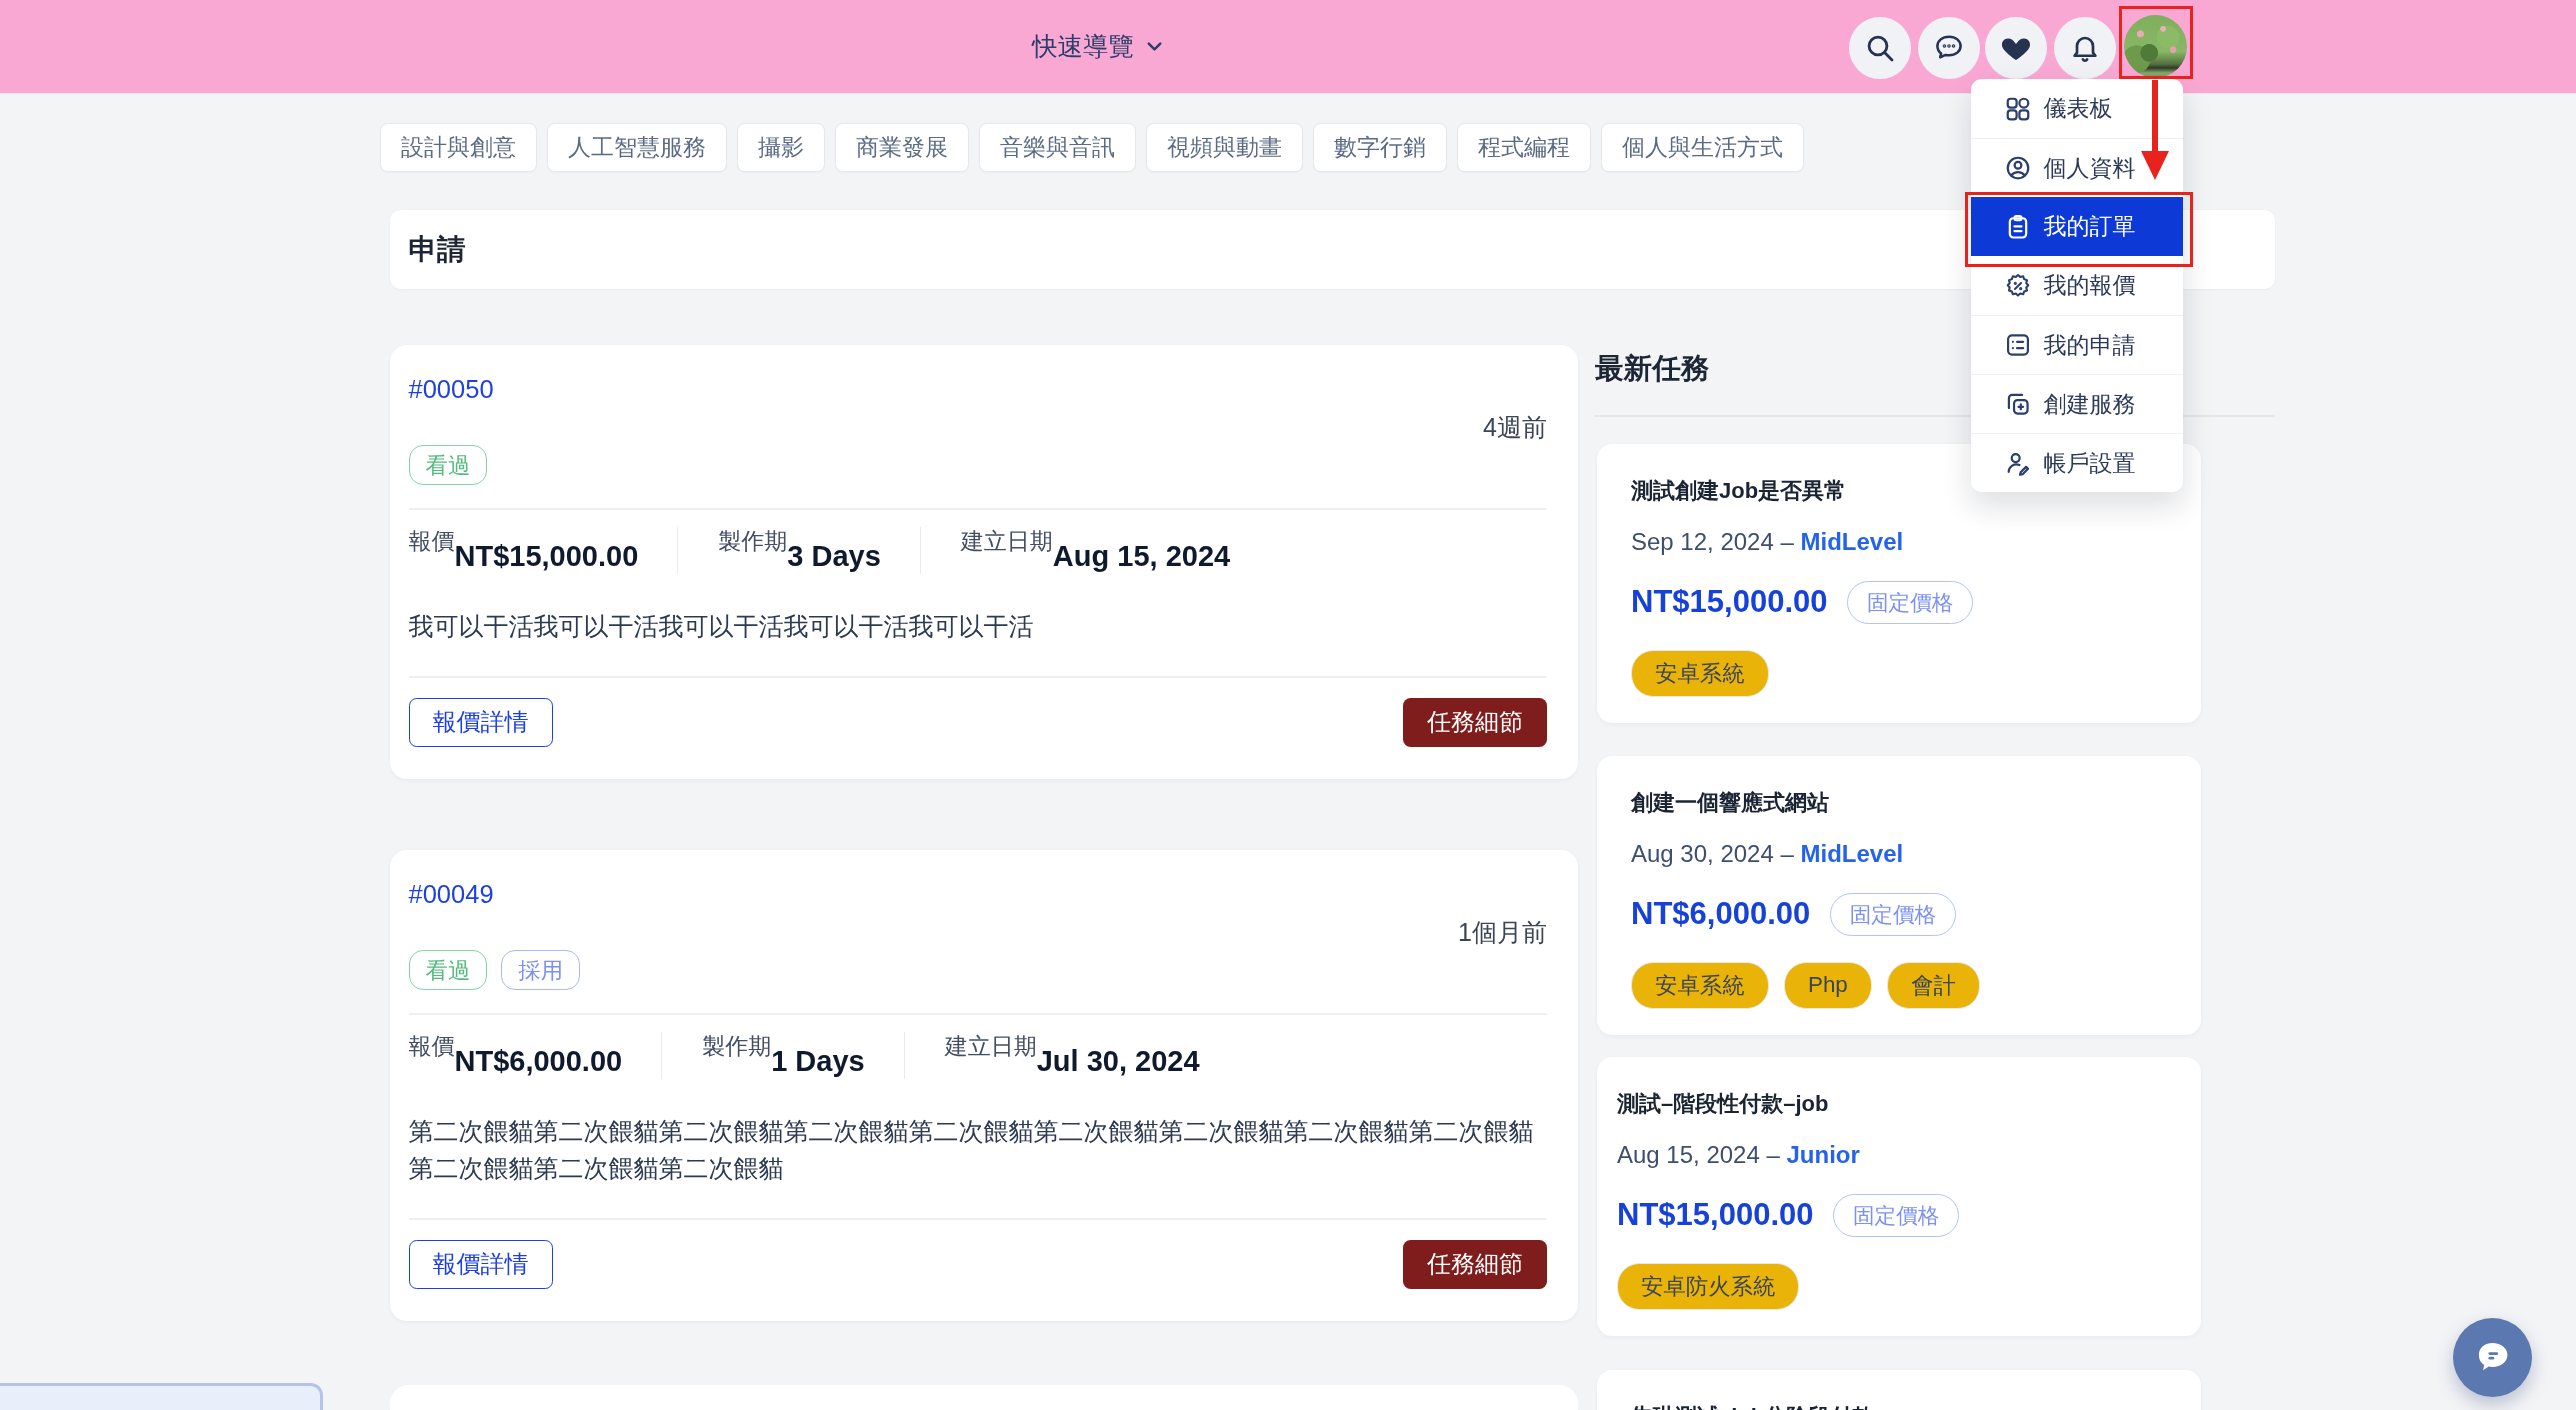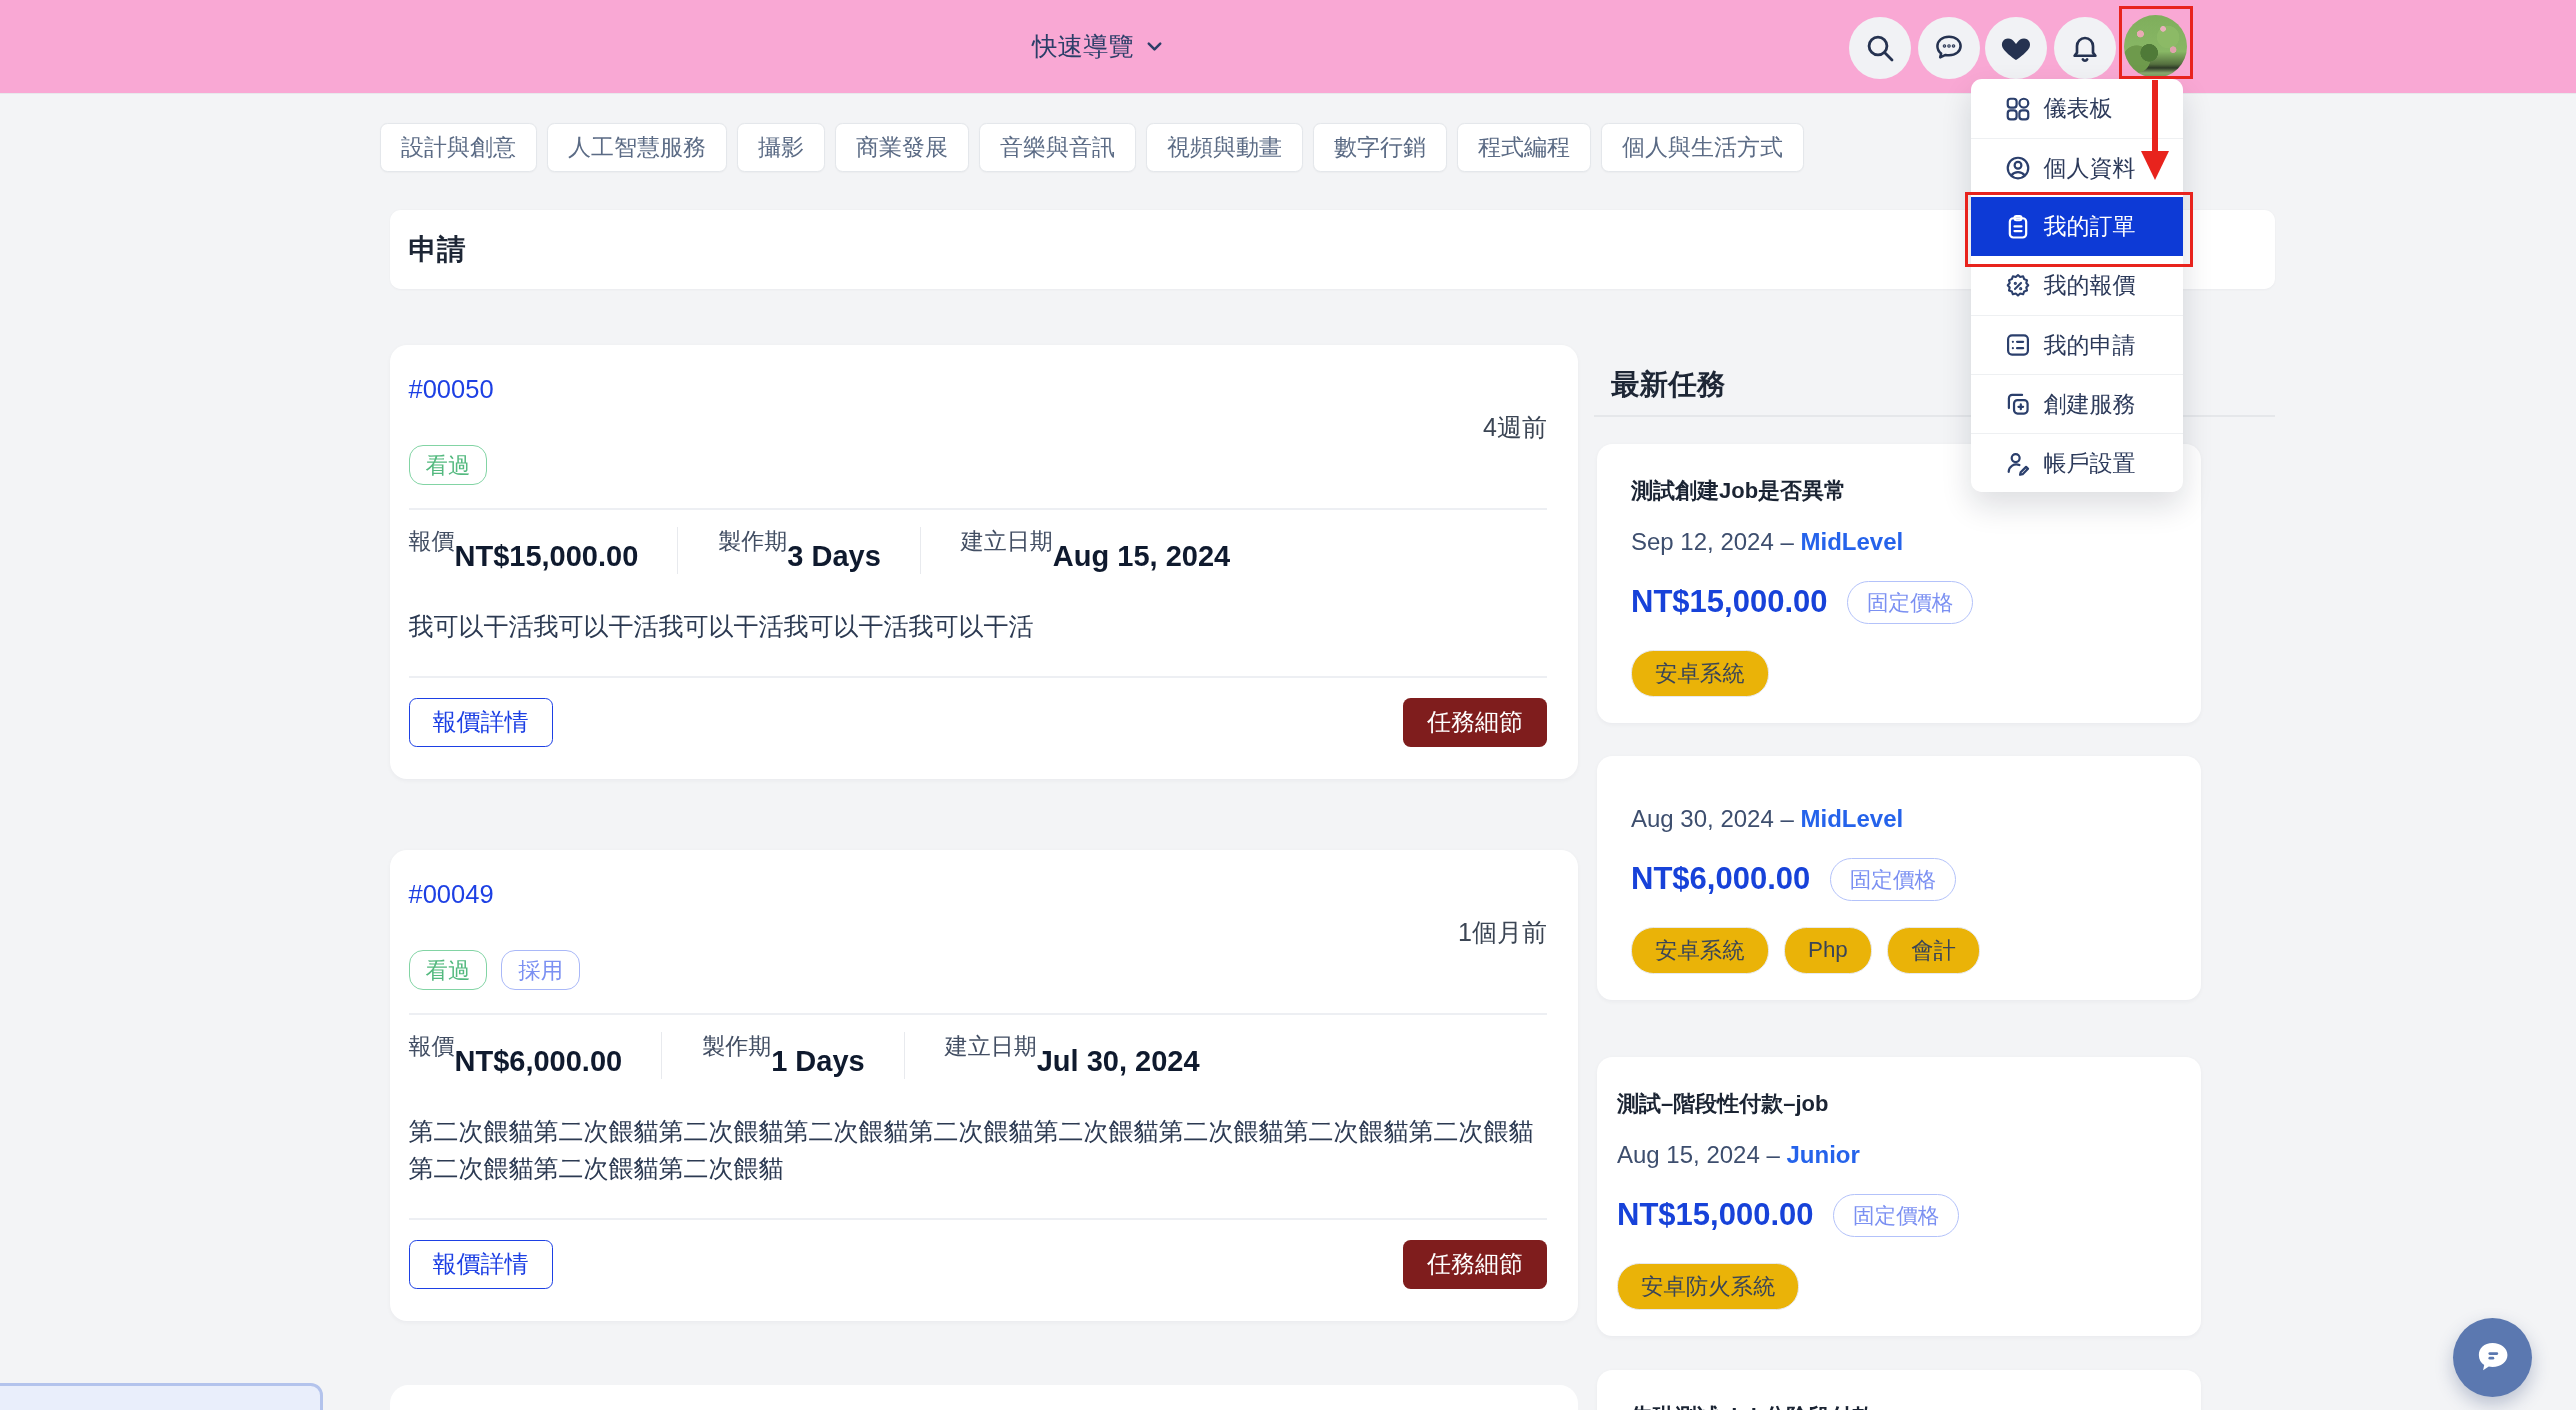--- a/index.html
+++ b/index.html
@@ -234,38 +234,39 @@
     <div class="hr" style="margin-top:31px"></div>
     <div class="btn-row">
       <button class="btn btn-outline">報價詳情</button>
       <button class="btn btn-primary">任務細節</button>
     </div>
   </article>
 </section>
 
 <div class="app-card-partial"></div>
 
-<h2 class="sidebar-title" style="margin:16px;">最新任務</h2>
+<h2 class="sidebar-title" style="margin:0;">最新任務</h2>
 <div class="sidebar-divider"></div>
 <aside id="tasks">
   <article class="task-card" style="top: 444px;">
     <div class="task-title">測試創建Job是否異常</div>
     <div class="task-date-row">
       <span>Sep 12, 2024 </span><span>– </span><span class="task-level">MidLevel</span>
     </div>
     <div class="task-price-row">
       <span class="task-price">NT$15,000.00</span>
       <span class="price-pill">固定價格</span>
     </div>
     <div class="tag-row">
         <span class="tag">安卓系統</span>
       </div>
   </article>
 
   <article class="task-card" style="top: 756px;">
+    <div class="task-title">創建一個響應式網站</div>
     <div class="task-date-row">
       <span>Aug 30, 2024 </span><span>– </span><span class="task-level">MidLevel</span>
     </div>
     <div class="task-price-row">
       <span class="task-price">NT$6,000.00</span>
       <span class="price-pill">固定價格</span>
     </div>
     <div class="tag-row">
         <span class="tag">安卓系統</span>
         <span class="tag">Php</span>

